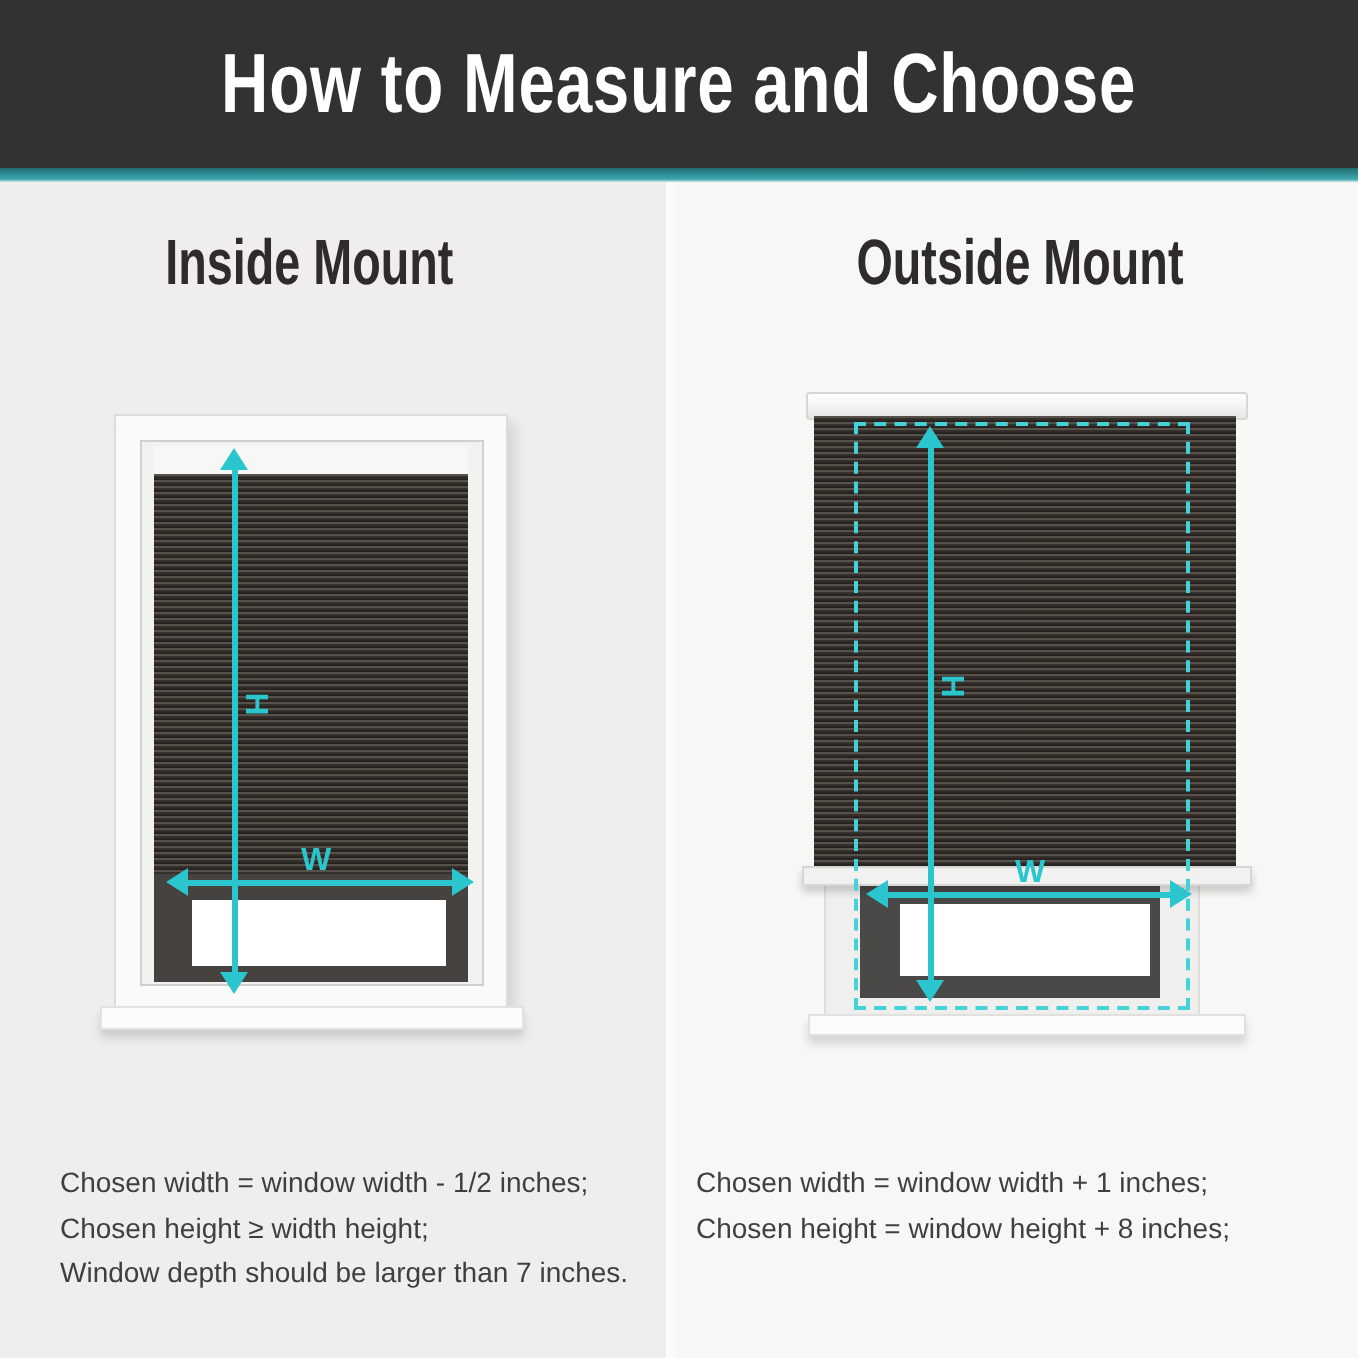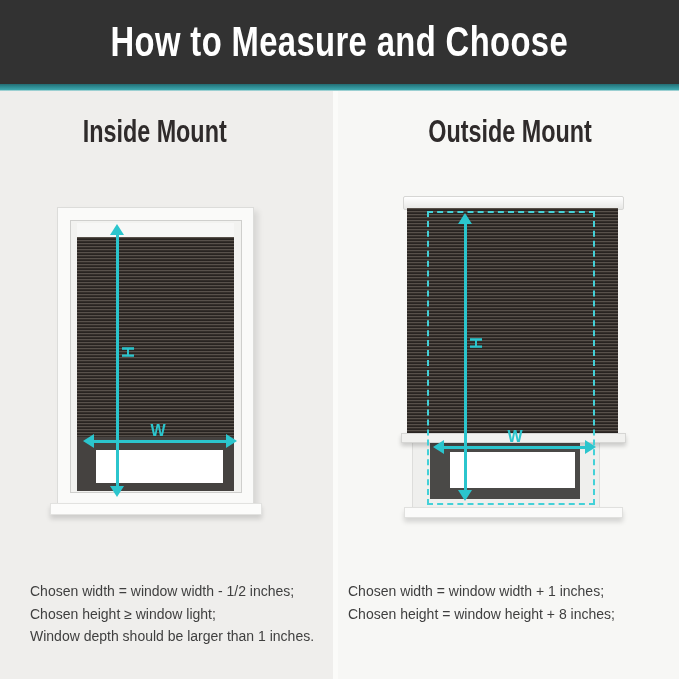--- a/index.html
+++ b/index.html
@@ -128,21 +128,21 @@
   <div class="ah down" style="left:458px;top:490px;"></div>
   <div class="dim-label rot90" style="left:469px;top:335px;">H</div>
 
   <div class="mline" style="left:441px;top:446px;width:147px;height:3px;"></div>
   <div class="ah left" style="left:433px;top:440px;"></div>
   <div class="ah right" style="left:585px;top:440px;"></div>
   <div class="dim-label center24" style="left:503px;top:429px;">W</div>
 
   <div class="notes notes-left">
     <div>Chosen width = window width - 1/2 inches;</div>
-    <div>Chosen height ≥ window light;</div>
-    <div>Window depth should be larger than 1 inches.</div>
+    <div>Chosen height ≥ width height;</div>
+    <div>Window depth should be larger than 7 inches.</div>
   </div>
   <div class="notes notes-right">
     <div>Chosen width = window width + 1 inches;</div>
     <div>Chosen height = window height + 8 inches;</div>
   </div>
 
 </div>
 
 </body></html>

